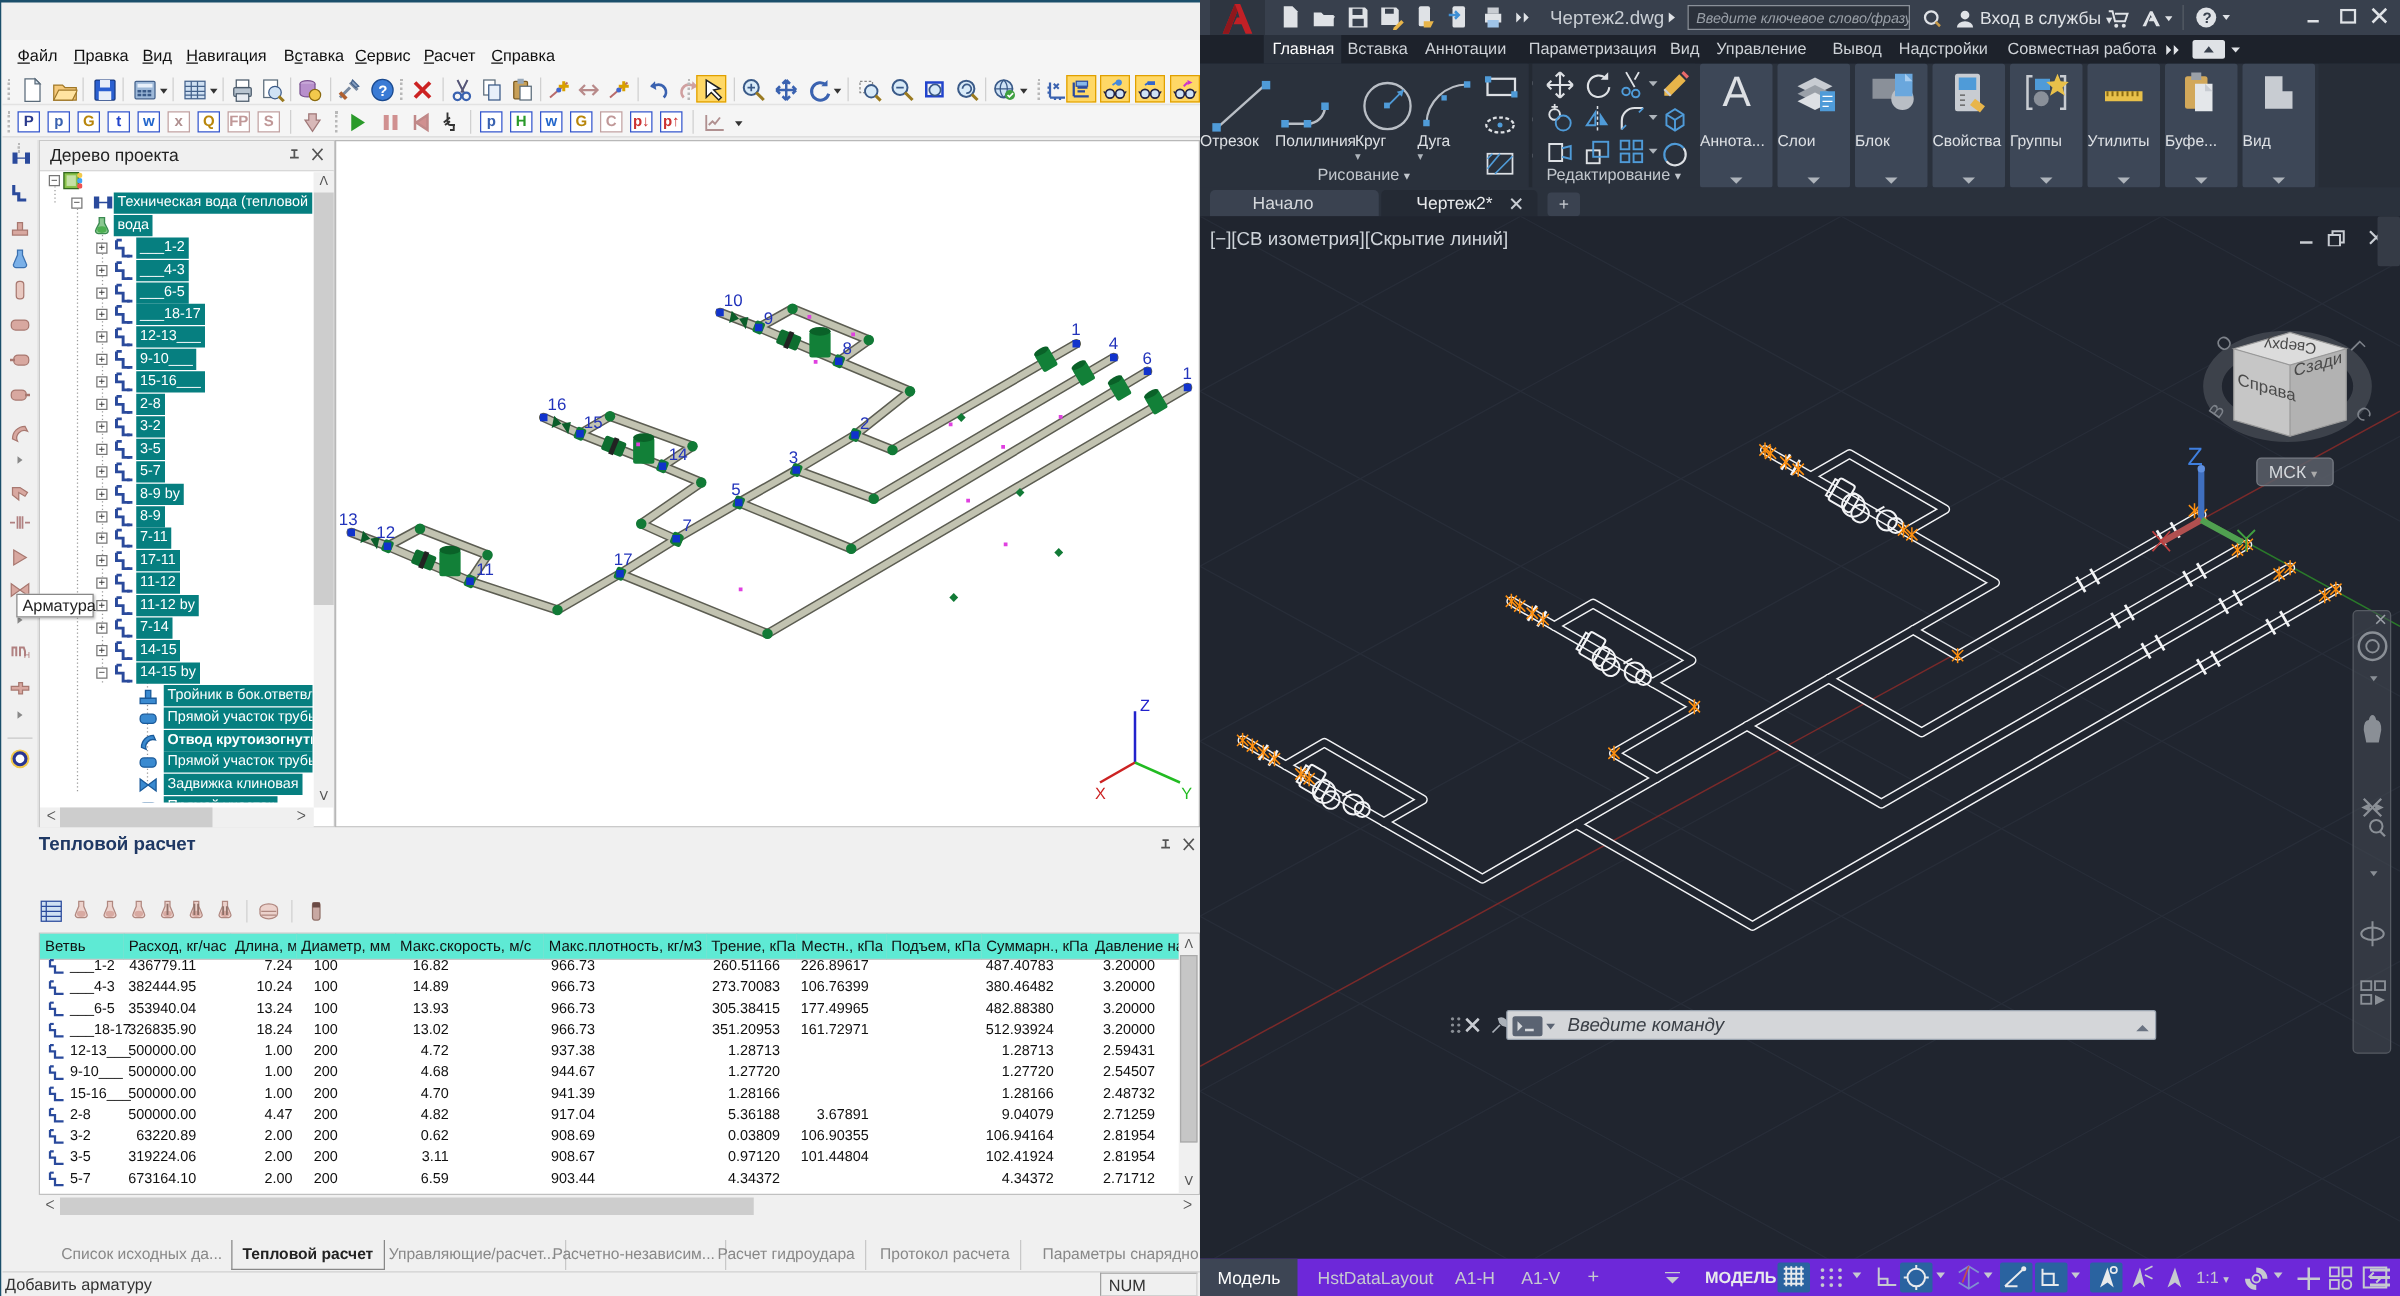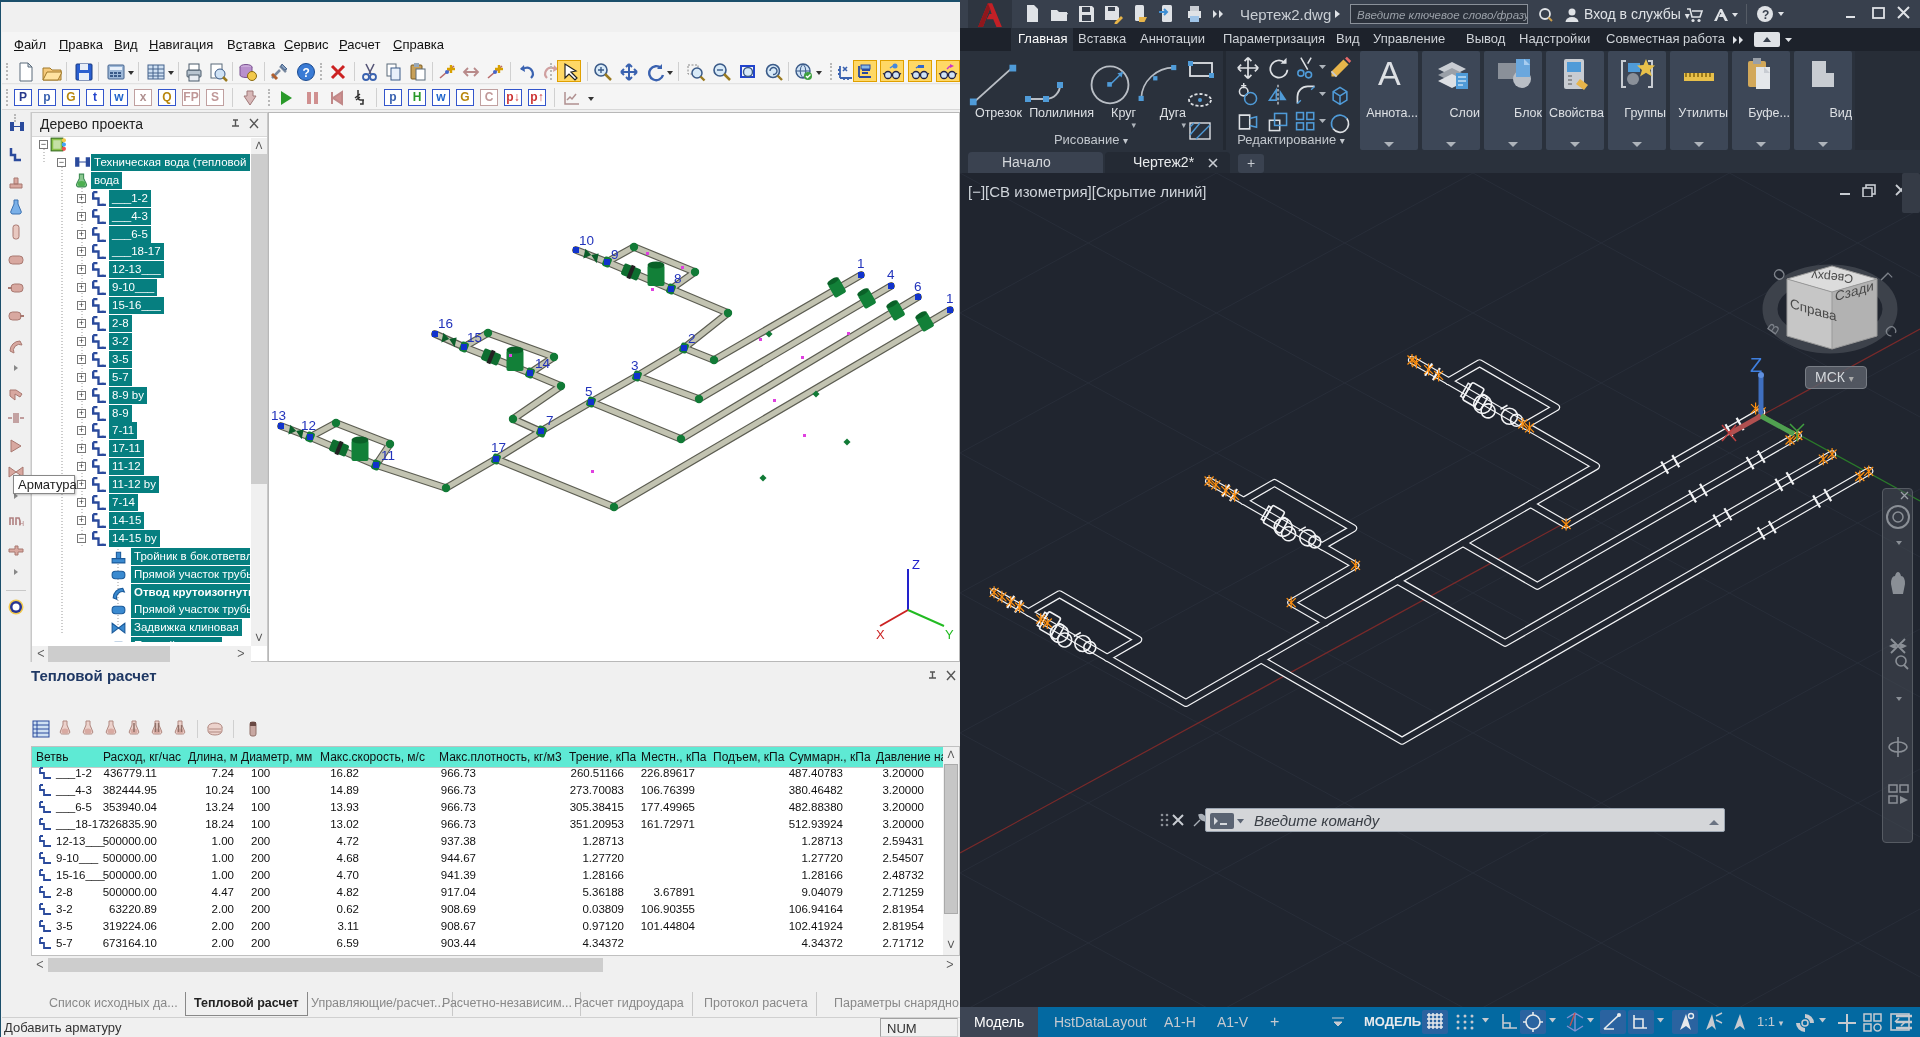--- a/index.html
+++ b/index.html
@@ -39,26 +39,26 @@
 #bp_tabs .tabact{font-weight:bold;color:#222;border:1px solid #888;border-top:none;background:#f0f0f0}
 #statusbar{position:absolute;left:1px;top:1015px;width:958px;height:22px;background:#f0f0f0;font-size:13px;color:#333}
 #acad{position:absolute;left:960px;top:0;width:960px;height:1037px;background:#2a313c;color:#d5d8dc}
 #atitle{position:absolute;left:0;top:0;width:960px;height:28px;background:#38404d}
 #aribtabs{position:absolute;left:0;top:28px;width:960px;height:23px;background:#1d222b;font-size:13px;color:#cfd3d8}
 #aribtabs span{position:absolute;top:3px}
 #aribbon{position:absolute;left:0;top:51px;width:960px;height:99px;background:#2a313c}
 .rpanel{position:absolute;top:0;height:99px;background:#2a313c}
 .rpanelb{position:absolute;top:0;height:99px;background:#3d4757;border-radius:2px}
 .rlabel{position:absolute;bottom:3px;width:100%;text-align:center;font-size:13px;color:#c2c7cd}
-.bigbtnlbl{position:absolute;top:55px;width:100%;text-align:right;font-size:12.5px;color:#dde0e4;white-space:nowrap}
+.bigbtnlbl{position:absolute;top:55px;width:100%;text-align:left;font-size:12.5px;color:#dde0e4;white-space:nowrap}
 .dnarrow{position:absolute;bottom:3px;left:50%;margin-left:-5px;width:0;height:0;border-left:5px solid transparent;border-right:5px solid transparent;border-top:5px solid #aeb4bb}
 #adoctabs{position:absolute;left:0;top:150px;width:960px;height:23px;background:#2a313c}
 #acanvas{position:absolute;left:0;top:173px;width:960px;height:834px;background:#20252f;overflow:hidden}
 #acmd{position:absolute;left:197px;top:808px;width:570px;height:24px}
-#astatus{position:absolute;left:0;top:1007px;width:960px;height:30px;background:#0369a1;font-size:14px}
+#astatus{position:absolute;left:0;top:1007px;width:960px;height:30px;background:#6d28d9;font-size:14px}
 .stab{position:absolute;top:0;height:30px;line-height:30px;padding:0 14px;color:#c6cad0}
 .sico{position:absolute;top:3px;width:26px;height:24px;border-radius:2px}
 </style></head><body>
 <div id="leftapp">
 <div id="menubar">
 <span style="left:12px"><u>Ф</u>айл</span>
 <span style="left:57px"><u>П</u>равка</span>
 <span style="left:112px"><u>В</u>ид</span>
 <span style="left:147px"><u>Н</u>авигация</span>
 <span style="left:225px">В<u>с</u>тавка</span>

